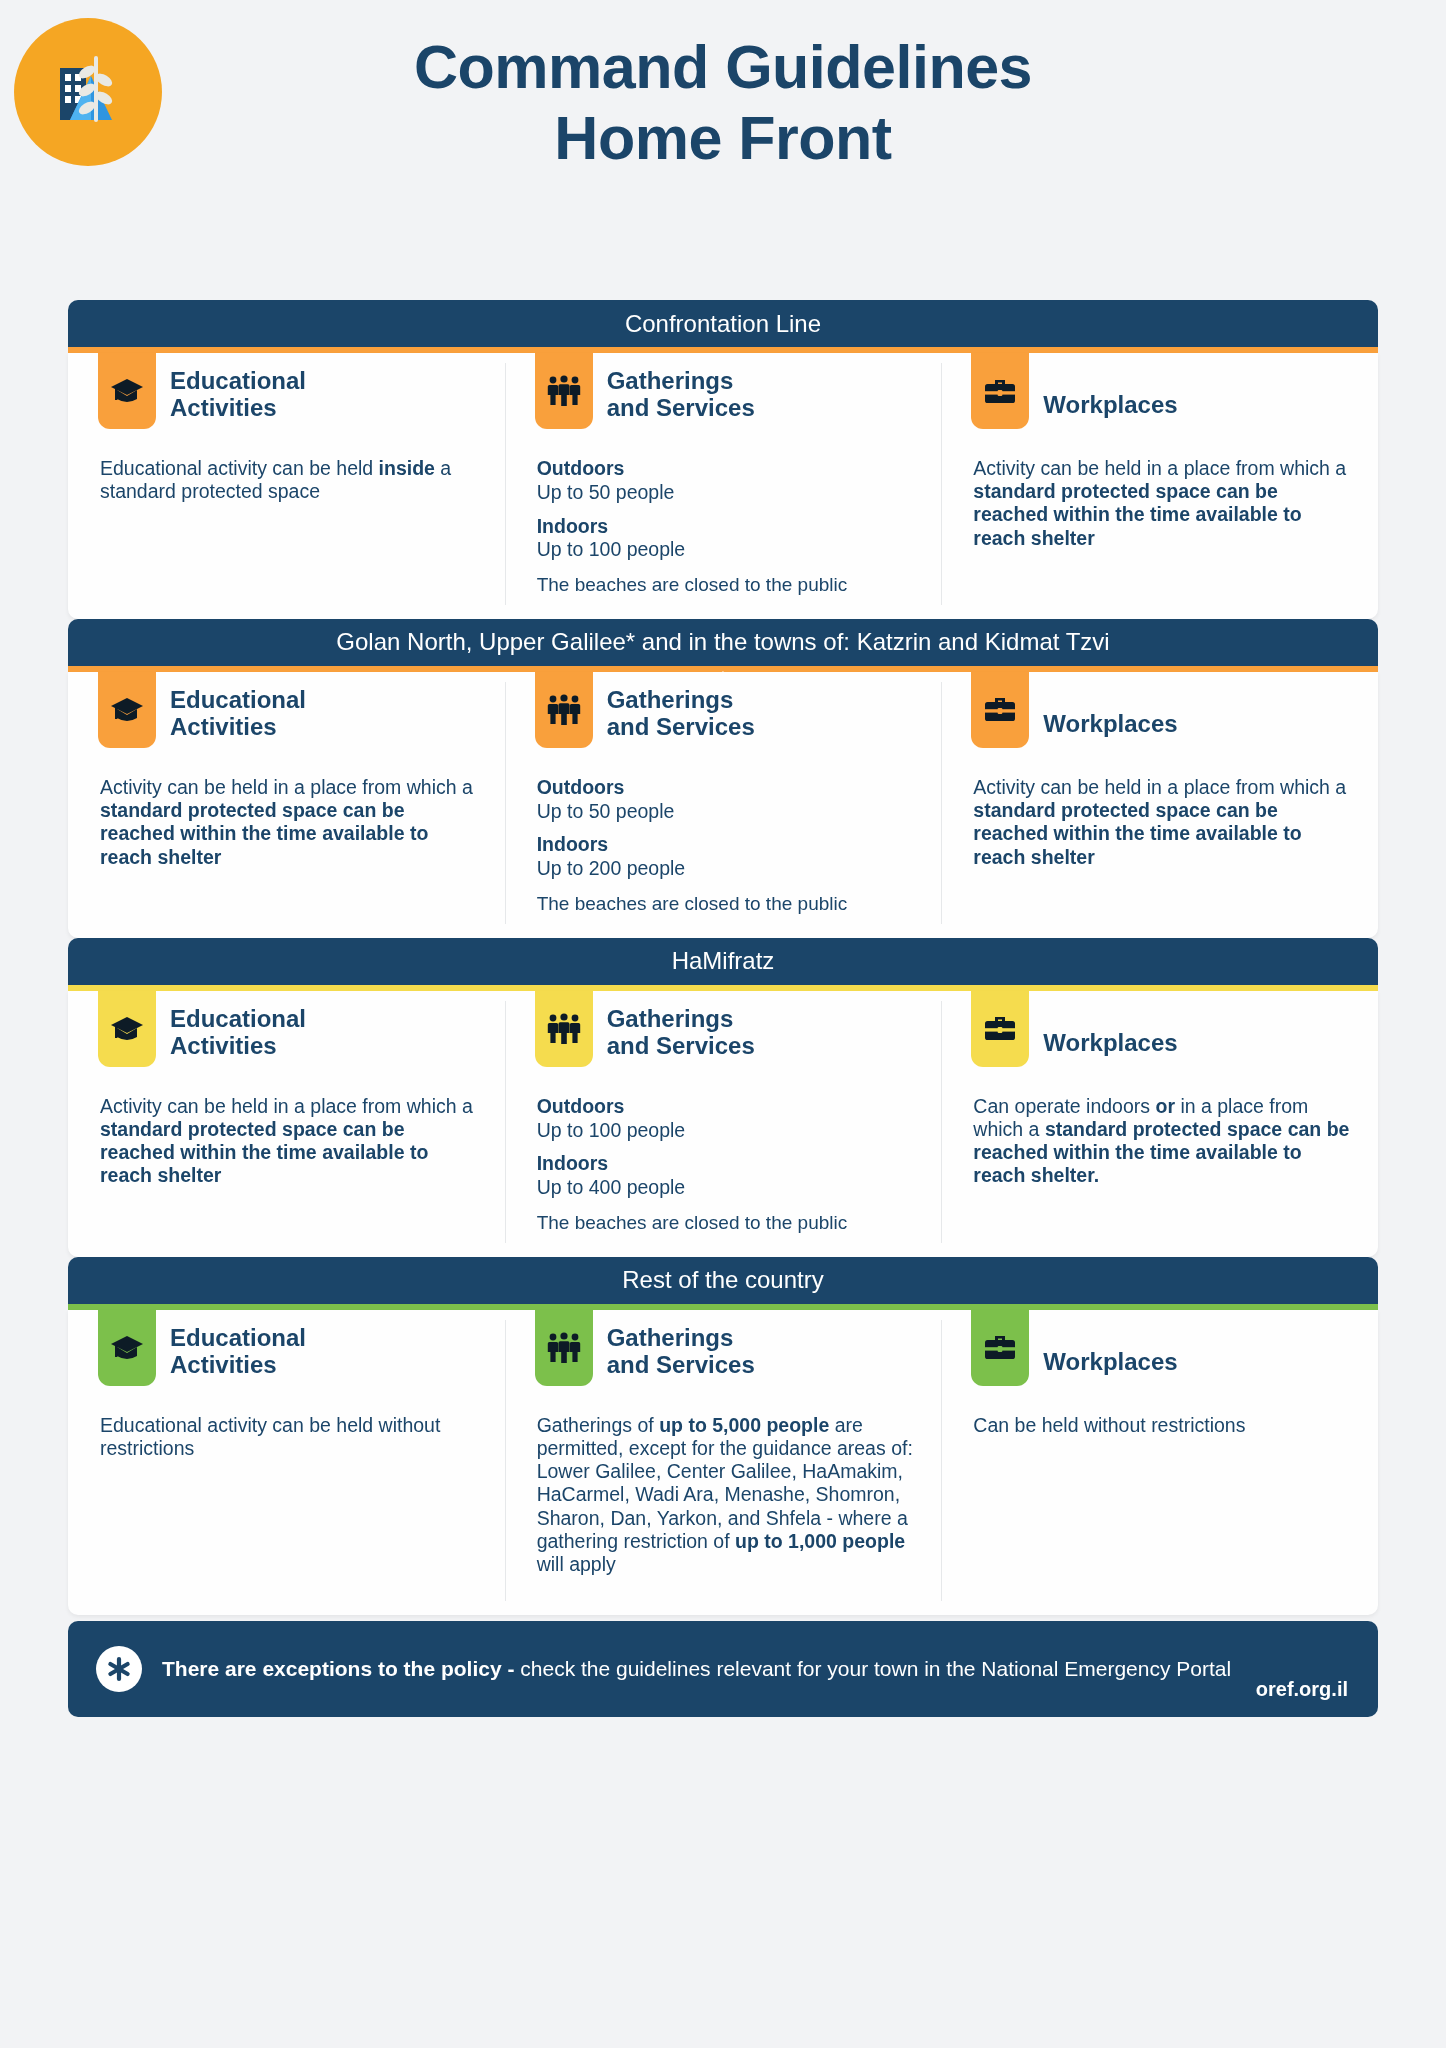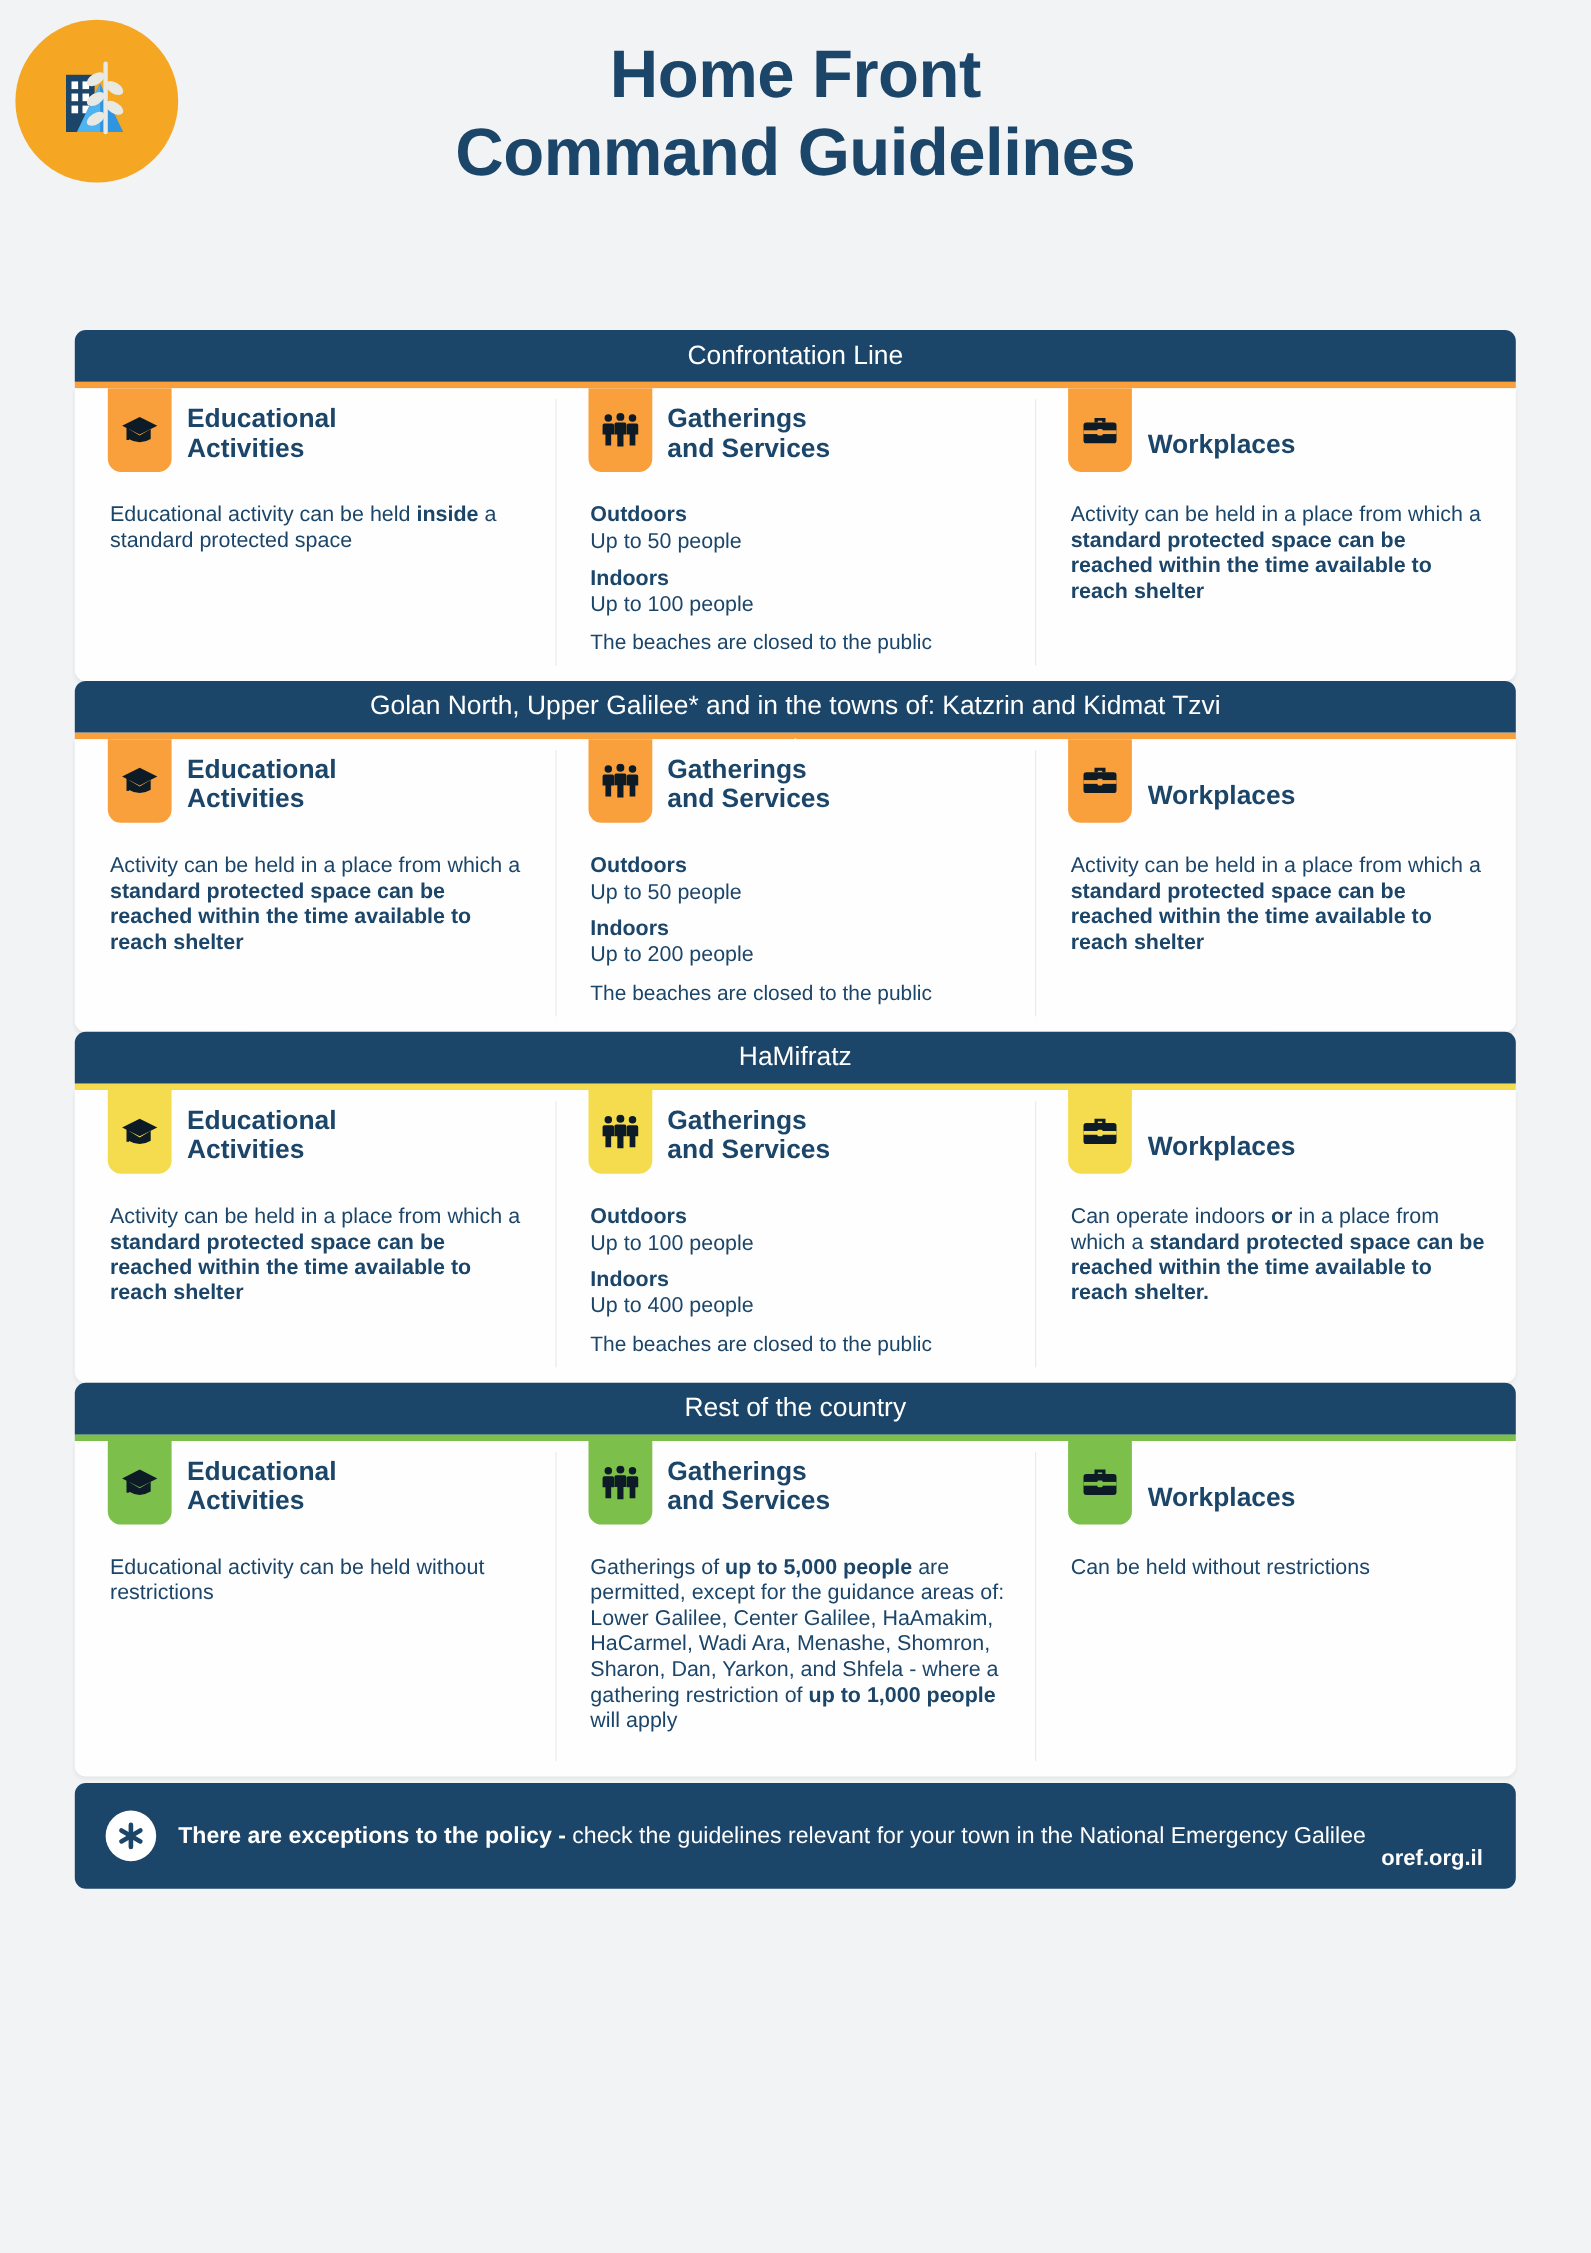--- a/index.html
+++ b/index.html
@@ -149,22 +149,22 @@
           <ellipse cx="45" cy="26" rx="9" ry="5" transform="rotate(-32 45 26)"></ellipse>
           <ellipse cx="62" cy="34" rx="9" ry="5" transform="rotate(32 62 34)"></ellipse>
           <ellipse cx="45" cy="44" rx="9" ry="5" transform="rotate(-32 45 44)"></ellipse>
           <ellipse cx="62" cy="52" rx="9" ry="5" transform="rotate(32 62 52)"></ellipse>
           <ellipse cx="45" cy="62" rx="9" ry="5" transform="rotate(-32 45 62)"></ellipse>
         </g>
       </svg>
     </div>
 
     <div class="title-block">
+      <div class="title-line">Command Guidelines</div>
       <div class="title-line">Home Front</div>
-      <div class="title-line">Command Guidelines</div>
     </div>
   </div>
 
   <div id="sections-root">
       <div class="section sect-0">
         <div class="section-header">
           <span>Confrontation Line</span>
         </div>
         <div class="accent-bar" style="background: rgb(249, 160, 60);"></div>
         <div class="section-body">
@@ -429,18 +429,18 @@
     <div class="footer-icon">
       <svg width="30" height="30" viewBox="0 0 30 30">
         <g stroke="#1b4569" stroke-width="4.2" stroke-linecap="round">
           <line x1="15" y1="5" x2="15" y2="25"></line>
           <line x1="6.4" y1="10" x2="23.6" y2="20"></line>
           <line x1="6.4" y1="20" x2="23.6" y2="10"></line>
         </g>
       </svg>
     </div>
     <div class="footer-text">
-      <b>There are exceptions to the policy -</b><span> check the guidelines relevant for your town in the National Emergency Galilee</span>
+      <b>There are exceptions to the policy -</b><span> check the guidelines relevant for your town in the National Emergency Portal</span>
     </div>
     <div class="footer-url">oref.org.il</div>
   </div>
 
 </div>
 
 </body></html>

